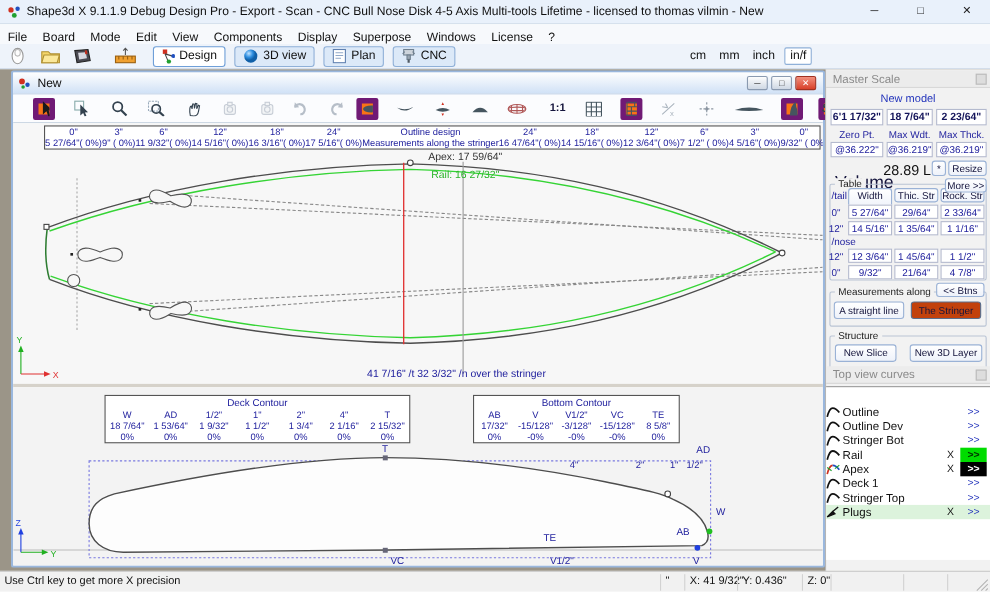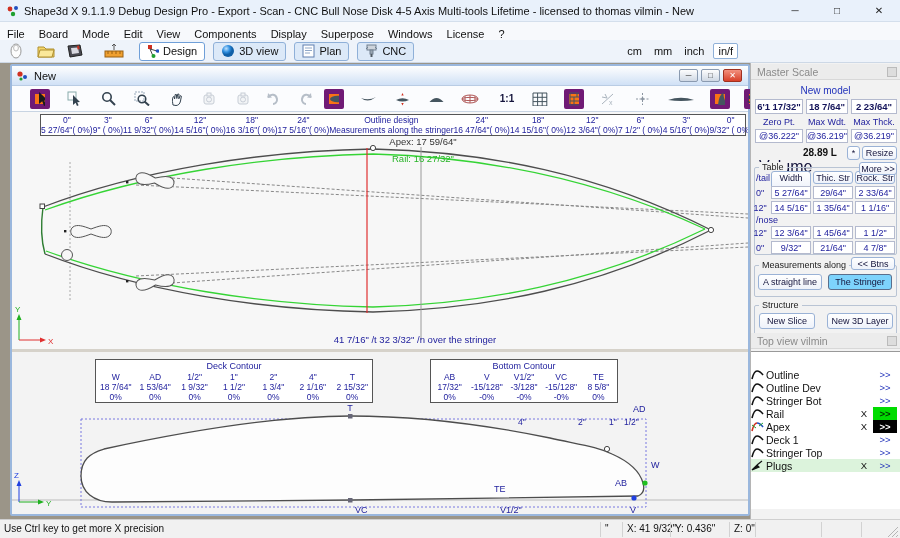--- a/index.html
+++ b/index.html
@@ -50,21 +50,21 @@
 .cbox .cols{display:flex;flex:1}
 .ccol{flex:1;line-height:10px;font-size:8.5px;white-space:nowrap}
 
 .rpanel{position:absolute;left:750px;top:0;width:150px;height:456px;background:#f2f2f2;border-left:1px solid #b5b5b5}
 .phdr{position:absolute;left:0;width:149px;height:16px;background:#ececec;border-bottom:1px solid #d8d8d8;color:#8a8a8a;font-size:10.5px;line-height:16px;padding-left:6px}
 .hdrbox{position:absolute;right:3px;top:3px;width:10px;height:10px;background:#ddd;border:1px solid #bbb}
 .mbox{position:absolute;background:#fff;border:1px solid #b4bace;text-align:center;font-size:9px;color:#22229e;line-height:12px;white-space:nowrap}
 .mbox.big{font-weight:bold;color:#14145a;font-size:9.5px;line-height:13px}
 .mlabel{position:absolute;text-align:center;font-size:9px;color:#22229e;white-space:nowrap}
 .btn{position:absolute;background:linear-gradient(#ffffff,#eef2fa);border:1px solid #9ab2d6;border-radius:3px;font-size:9px;color:#14143c;text-align:center;white-space:nowrap}
-.btn.selb{background:#7dd3fc;border:1px solid #5a6e8c}
+.btn.selb{background:#c2410c;border:1px solid #5a6e8c}
 .grp{position:absolute;border:1px solid #b9c4d4;border-radius:2px}
 .grplbl{position:absolute;background:#f2f2f2;font-size:9px;color:#222;padding:0 3px;white-space:nowrap}
 .cvtable{position:absolute;left:0;top:288px;width:149px;height:158px;background:#fff;border-top:1px solid #999}
 .cvhdr{position:absolute;left:0;top:0;width:149px;height:15px;background:#f2f2f2;border-bottom:1px solid #aaa;font-size:10px;color:#111}
 .crow{position:absolute;left:0;width:156px;height:13px;display:flex;align-items:center;font-size:10.5px;color:#111}
 .crow .nm{margin-left:2px;white-space:nowrap}
 .dcol{position:absolute;left:106px;width:14px;text-align:center;font-size:9.5px}
 .pcol{position:absolute;left:122px;width:24px;height:13px;text-align:center;font-size:9.5px;color:#2233bb;line-height:13px}
 .pcol.green{background:#00dc00;color:#003300;font-weight:bold}
 .pcol.black{background:#000;color:#fff;font-weight:bold}
@@ -574,21 +574,21 @@
 
     <div class="mlabel" style="left:4px;top:54px;width:48px">Zero Pt.</div>
     <div class="mlabel" style="left:55px;top:54px;width:42px">Max Wdt.</div>
     <div class="mlabel" style="left:100px;top:54px;width:46px">Max Thck.</div>
 
     <div class="mbox" style="left:4px;top:66px;width:48px;height:14px">@36.222"</div>
     <div class="mbox" style="left:55px;top:66px;width:42px;height:14px">@36.219"</div>
     <div class="mbox" style="left:100px;top:66px;width:46px;height:14px">@36.219"</div>
 
     <div class="abs" style="left:8px;top:95px;font-size:16px;color:#14143c">Volume</div>
-    <div class="abs" style="left:52px;top:84px;font-size:10px;font-weight:bold;color:#111">28.89 L</div>
+    <div class="abs" style="left:52px;top:84px;font-size:13px;font-weight:normal;color:#111">28.89 L</div>
     <div class="btn" style="left:96px;top:83px;width:13px;height:14px;line-height:13px">*</div>
     <div class="btn" style="left:111px;top:83px;width:35px;height:14px;line-height:13px">Resize</div>
     <div class="btn" style="left:108px;top:99px;width:38px;height:13px;line-height:12px;z-index:2">More &gt;&gt;</div>
 
     <div class="grp" style="left:3px;top:104px;width:143px;height:88px"></div>
     <div class="grplbl" style="left:8px;top:99px">Table</div>
     <div class="abs" style="left:5px;top:110px;font-size:9px;color:#22229e">/tail</div>
     <div class="btn" style="left:20px;top:108px;width:40px;height:19px;line-height:12px">Width</div>
     <div class="btn" style="left:62px;top:108px;width:40px;height:13px;line-height:12px">Thic. Str</div>
     <div class="btn" style="left:104px;top:108px;width:40px;height:13px;line-height:12px">Rock. Str</div>
@@ -620,21 +620,21 @@
     <div class="grp" style="left:3px;top:202px;width:143px;height:32px"></div>
     <div class="grplbl" style="left:8px;top:197px">Measurements along</div>
     <div class="btn" style="left:7px;top:211px;width:64px;height:16px;line-height:15px">A straight line</div>
     <div class="btn selb" style="left:77px;top:211px;width:64px;height:16px;line-height:15px">The Stringer</div>
 
     <div class="grp" style="left:3px;top:242px;width:143px;height:32px"></div>
     <div class="grplbl" style="left:8px;top:237px">Structure</div>
     <div class="btn" style="left:8px;top:250px;width:56px;height:16px;line-height:15px">New Slice</div>
     <div class="btn" style="left:76px;top:250px;width:66px;height:16px;line-height:15px">New 3D Layer</div>
 
-    <div class="phdr" style="top:270px">Top view vilmin</div>
+    <div class="phdr" style="top:270px">Top view curves</div>
     <span class="hdrbox" style="top:273px"></span>
 
     <div class="cvtable">
       <div class="crow" style="top:16px">
         <svg width="13" height="11">
             <path d="M1,10 Q3,2 6,2 Q9,2 12,6" stroke="#111" fill="none" stroke-width="1.6"></path>
           </svg>
         <span class="nm">Outline</span>
           <span class="dcol"></span>
           <span class="pcol">&gt;&gt;</span>

